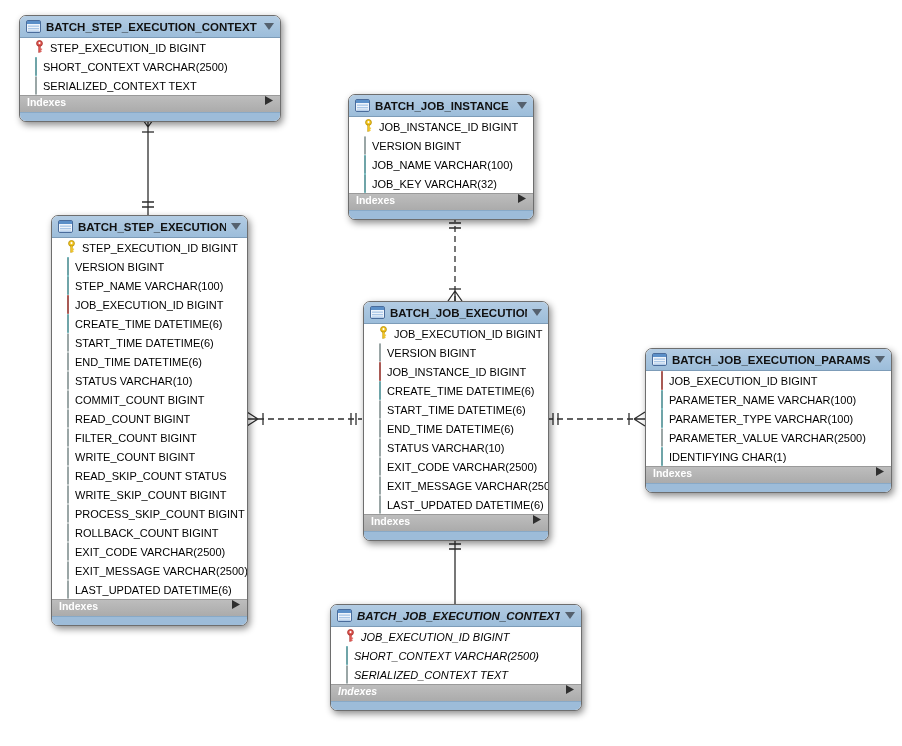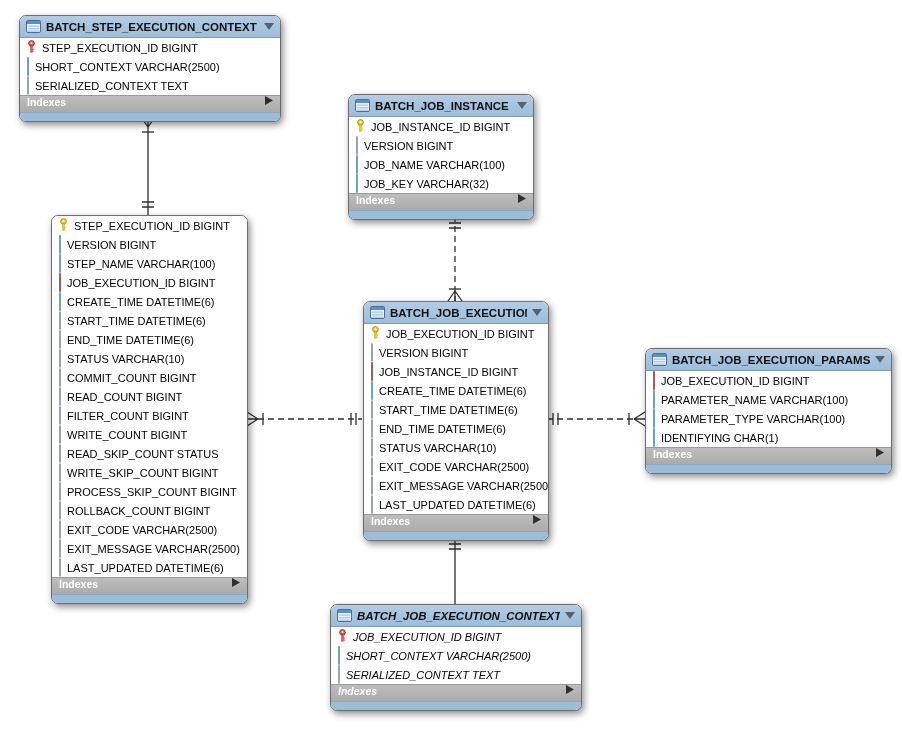--- a/index.html
+++ b/index.html
@@ -6,21 +6,21 @@
   #canvas{position:relative;width:902px;height:746px;background:#ffffff;overflow:hidden;
           font-family:"Liberation Sans", sans-serif;padding-left:48px;}
   #rel-layer{position:absolute;left:0;top:0;z-index:1;}
   .db-table{position:absolute;z-index:2;background:#ffffff;border:1px solid #6e6e6e;border-radius:7px;
             box-shadow:2px 3px 7px rgba(0,0,0,0.45);overflow:hidden;}
   .hdr{height:21px;background:linear-gradient(#b3cce3,#9cbdda);border-bottom:1px solid #7d9cb8;
        display:flex;align-items:center;padding:0 6px;gap:5px;}
   .ttitle{font-size:11.5px;font-weight:bold;color:#111;white-space:nowrap;flex:1 1 auto;overflow:hidden;}
   .ticon{width:15px;height:13px;flex:0 0 auto;display:flex;}
   .tarrow{flex:0 0 auto;width:10px;height:7px;display:flex;}
-  .rows{background:#fff;}
+  .rows{background:#fff;margin-left:8px;}
   .frow{height:19px;display:flex;align-items:center;padding:0 4px 0 7px;gap:6px;white-space:nowrap;}
   .ftext{font-size:11px;color:#000;}
   .ficon{flex:0 0 auto;display:inline-block;}
   .dia{width:7px;height:7px;transform:rotate(45deg);border:1px solid #8a9a9a;border-radius:1px;}
   .diamond-filled{background:#72d9de;border-color:#6fa4a8;}
   .diamond-hollow{background:#ffffff;border-color:#9aa6a6;}
   .diamond-red{background:#e2736c;border-color:#a85a55;}
   .keyicon{width:9px;height:13px;}
   .idx{height:16px;background:linear-gradient(#bdbdbd,#ababab);border-top:1px solid #9a9a9a;
        display:flex;align-items:flex-start;padding:0 7px;}
@@ -167,20 +167,37 @@
         <span class="idx-arrow">
           <svg viewBox="0 0 8 9" width="8" height="9">
             <polygon points="0,0 8,4.5 0,9" fill="#2f2f2f"></polygon>
           </svg>
         </span>
       </div>
       <div class="foot"></div>
     </div>
 
   <div class="db-table" style="left:51px;top:215px;width:195px;">
+      <div class="hdr">
+        <span class="ticon">
+          <svg viewBox="0 0 15 13" width="15" height="13">
+            <rect x="0.5" y="0.5" width="14" height="12" rx="1.5" fill="#eef4fb" stroke="#4a6c9b"></rect>
+            <rect x="1" y="1" width="13" height="3" fill="#5b8fc8"></rect>
+            <rect x="2" y="5.5" width="11" height="1.3" fill="#a9c6e6"></rect>
+            <rect x="2" y="8" width="11" height="1.3" fill="#a9c6e6"></rect>
+            <rect x="2" y="10.5" width="11" height="1.3" fill="#a9c6e6"></rect>
+          </svg>
+        </span>
+        <span class="ttitle">BATCH_STEP_EXECUTION</span>
+        <span class="tarrow">
+          <svg viewBox="0 0 10 7" width="10" height="7">
+            <polygon points="0,0 10,0 5,7" fill="#55616e"></polygon>
+          </svg>
+        </span>
+      </div>
       <div class="rows">
         <div class="frow">
           <span class="ficon"><svg class="keyicon" viewBox="0 0 9 13">
               <circle cx="4.5" cy="3.4" r="2.9" fill="#f5c51d" stroke="#b8930e" stroke-width="0.9"></circle>
               <circle cx="4.5" cy="3.1" r="1.05" fill="#ffffff"></circle>
               <rect x="3.7" y="5.8" width="1.6" height="6.4" fill="#f5c51d" stroke="#b8930e" stroke-width="0.5"></rect>
               <rect x="5.2" y="8.6" width="1.9" height="1.15" fill="#f5c51d"></rect>
               <rect x="5.2" y="10.6" width="1.5" height="1.15" fill="#f5c51d"></rect>
             </svg></span>
           <span class="ftext">STEP_EXECUTION_ID BIGINT</span>
@@ -371,20 +388,24 @@
         </div>
         <div class="frow">
           <span class="ficon"><span class="dia diamond-filled"></span></span>
           <span class="ftext">PARAMETER_NAME VARCHAR(100)</span>
         </div>
         <div class="frow">
           <span class="ficon"><span class="dia diamond-filled"></span></span>
           <span class="ftext">PARAMETER_TYPE VARCHAR(100)</span>
         </div>
         <div class="frow">
+          <span class="ficon"><span class="dia diamond-hollow"></span></span>
+          <span class="ftext">PARAMETER_VALUE VARCHAR(2500)</span>
+        </div>
+        <div class="frow">
           <span class="ficon"><span class="dia diamond-filled"></span></span>
           <span class="ftext">IDENTIFYING CHAR(1)</span>
         </div>
       </div>
       <div class="idx">
         <span class="idx-label">Indexes</span>
         <span class="idx-arrow">
           <svg viewBox="0 0 8 9" width="8" height="9">
             <polygon points="0,0 8,4.5 0,9" fill="#2f2f2f"></polygon>
           </svg>

